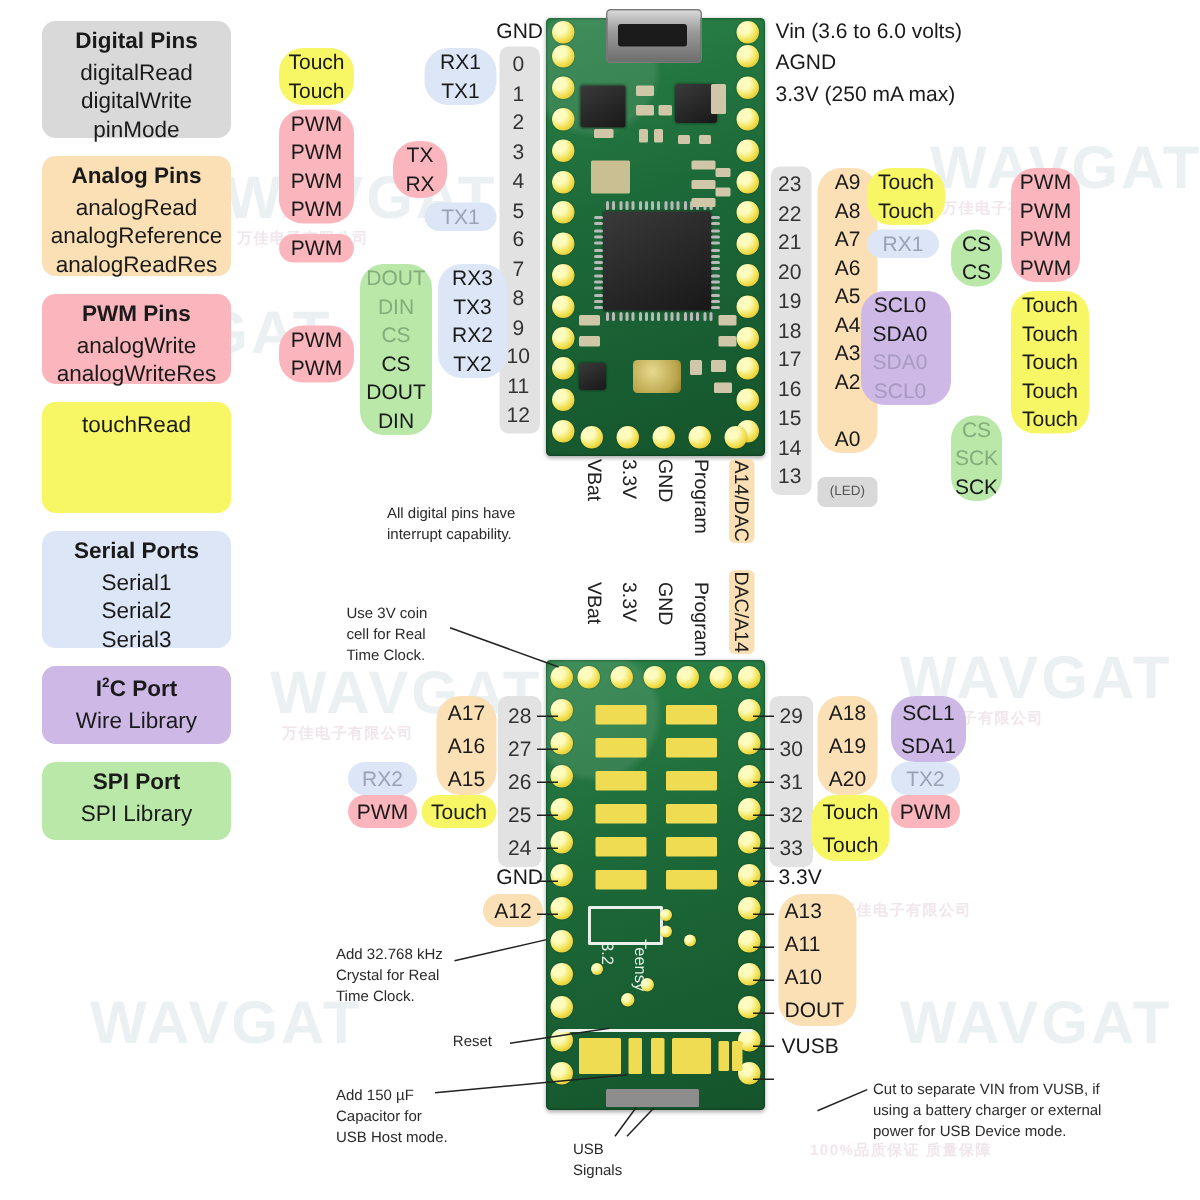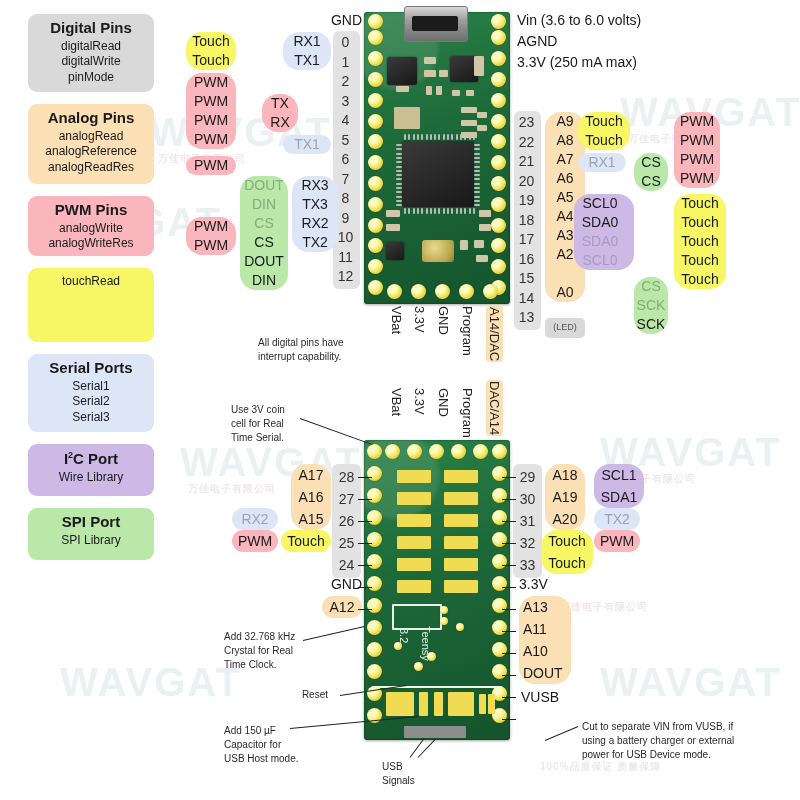--- a/index.html
+++ b/index.html
@@ -10,21 +10,21 @@
   .wm{position:absolute;color:#e8eef0;font-weight:bold;letter-spacing:2px;
       font-family:"Liberation Sans",sans-serif;pointer-events:none;user-select:none;}
   .wm.big{font-size:40px;opacity:.85;}
   .wm.sm{font-size:10px;color:#f0e6ec;letter-spacing:1px;}
 
   
   #legend{position:absolute;left:28px;top:14px;width:126px;}
   .lgbox{border-radius:9px;margin-bottom:12px;padding:6px 4px 8px 4px;text-align:center;
          box-sizing:border-box;}
   .lgtitle{font-size:15px;font-weight:600;line-height:1.12;margin-bottom:2px;}
-  .lgsub{font-size:12px;line-height:1.28;}
+  .lgsub{font-size:15px;line-height:1.28;}
   .chip{border-radius:5px;font-size:14px;line-height:19px;text-align:center;
         box-sizing:border-box;}
   .chipgrp{border-radius:16px;overflow:hidden;}
 
   .num{width:25px;text-align:center;font-size:14px;line-height:19.5px;color:#333;}
   .numstack{background:#e2e2e2;border-radius:6px;}
 
   
   .c-dig{background:#d9d9d9;}
   .c-ana{background:#fbdfb5;}
@@ -503,21 +503,21 @@
     <div class="hdrtxt" style="left:519px;top:576px;">3.3V</div>
     <div class="chipgrp c-ana" style="position:absolute;left:519px;top:596px;width:52px;">
       <div class="chip" style="width: 52px; line-height: 22px; text-align: left; padding-left: 4px; box-sizing: border-box;">A13</div>
       <div class="chip" style="width: 52px; line-height: 22px; text-align: left; padding-left: 4px; box-sizing: border-box;">A11</div>
       <div class="chip" style="width: 52px; line-height: 22px; text-align: left; padding-left: 4px; box-sizing: border-box;">A10</div>
       <div class="chip" style="width: 52px; line-height: 22px; text-align: left; padding-left: 4px; box-sizing: border-box;">DOUT</div>
     </div>
     <div class="hdrtxt" style="left:521px;top:689px;">VUSB</div>
     <div class="note" style="left:231px;top:403px;width:90px;text-align:left;white-space:pre-line;">Use 3V coin
 cell for Real
-Time Serial.</div>
+Time Clock.</div>
     <div class="leader" style="left:300px;top:418px;width:76.55063683601855px;transform:rotate(19.855214369321057deg);"></div>
     <div class="note" style="left:224px;top:630px;width:105px;text-align:left;white-space:pre-line;">Add 32.768 kHz
 Crystal for Real
 Time Clock.</div>
     <div class="leader" style="left:303px;top:640px;width:62.5859409132754px;transform:rotate(-12.925999124705953deg);"></div>
     <div class="note" style="left:236px;top:688px;width:92px;text-align:right;white-space:pre-line;">Reset</div>
     <div class="leader" style="left:340px;top:695px;width:66.75327707311455px;transform:rotate(-8.615648184164113deg);"></div>
     <div class="note" style="left:224px;top:724px;width:100px;text-align:left;white-space:pre-line;">Add 150 µF
 Capacitor for
 USB Host mode.</div>

